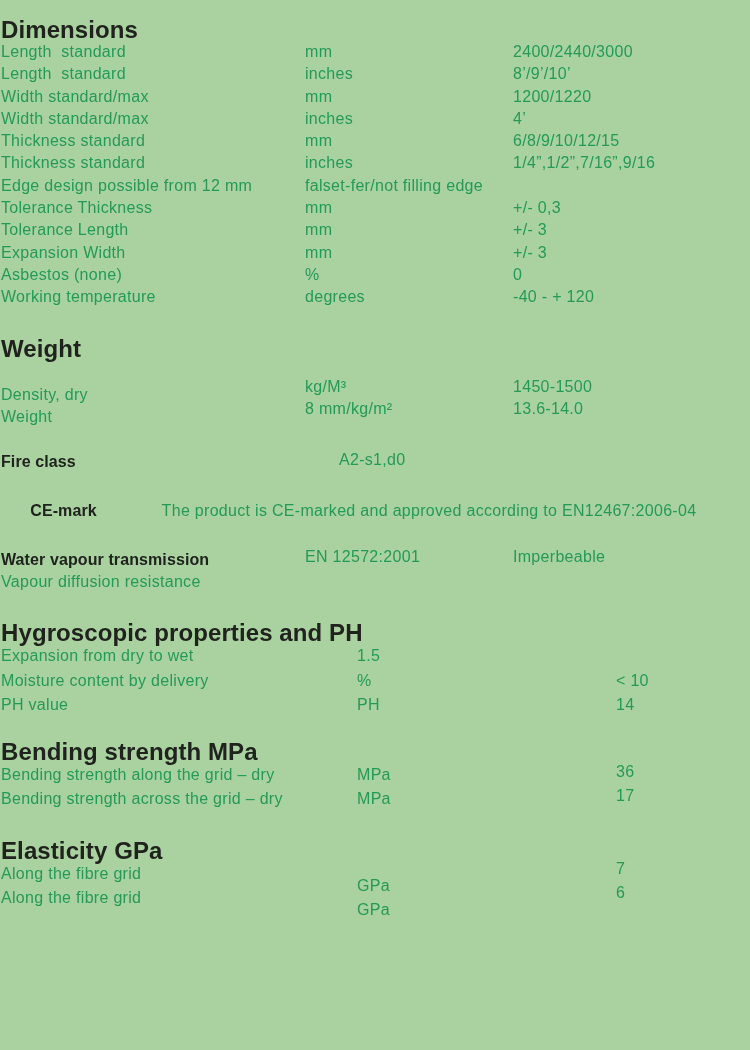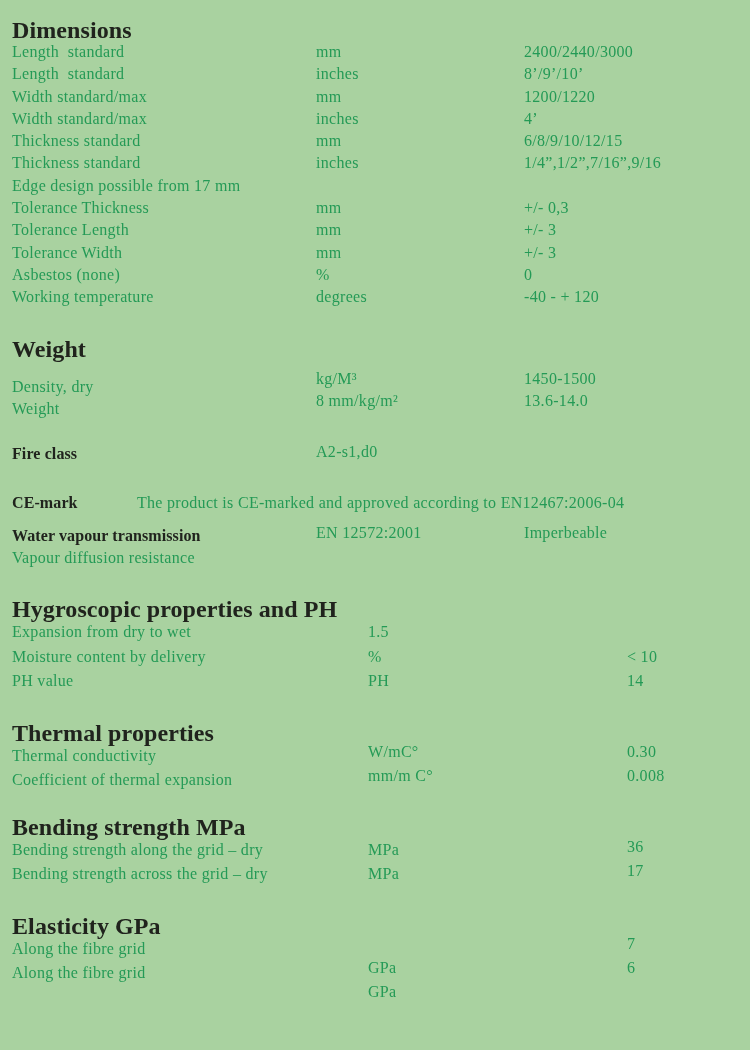--- a/index.html
+++ b/index.html
@@ -5,61 +5,61 @@
   * { margin: 0; padding: 0; box-sizing: border-box; }
   html, body { width: 750px; height: 1050px; }
   body {
     background: #a9d2a0;
     font-family: "Liberation Sans", "DejaVu Sans", sans-serif;
     font-size: 16px;
     color: #249a56;
     letter-spacing: 0.3px;
     overflow: hidden;
   }
-  .page { padding: 19px 18px 0 12px; font-family: Liberation Serif, serif; }
+  .page { padding: 19px 18px 0 1px; }
 
   .sec-title {
     font-weight: 700;
     color: #20231d;
     line-height: 22px;
     letter-spacing: 0.1px;
     white-space: pre;
   }
 
   .row {
     display: grid;
     line-height: 22.3px;
     align-items: baseline;
   }
   .row-b { line-height: 24.5px; }
   .cols-a { grid-template-columns: 304px 208px 1fr; }
   .cols-b { grid-template-columns: 356px 259px 1fr; }
-  .cols-ce { grid-template-columns: 125px 1fr; }
+  .cols-ce { grid-template-columns: 125px 1fr; text-align: center; }
 
   .label, .unit, .value, .ce-text, .subline { white-space: pre; position: relative; }
 
   
   .sec-weight     { margin-top: 29px; }
-  .sec-weight .row-first { margin-top: 16px; }
+  .sec-weight .row-first { margin-top: 24px; }
   .sec-fire       { margin-top: 23px; }
   .sec-ce         { margin-top: 27px; }
-  .sec-water      { margin-top: 10px; }
+  .sec-water      { margin-top: 26px; }
   .sec-hygro      { margin-top: 29px; }
   .sec-thermal    { margin-top: 28px; }
   .sec-bending    { margin-top: 23px; }
   .sec-elasticity { margin-top: 28px; }
 
   
   .sec-weight .unit,  .sec-weight .value  { top: -8px; }
   .sec-fire .unit     { top: -4px; }
-  .sec-fire .value    { top: -2px; }
+  .sec-fire .value    { top: -2px; margin-left: 34px; }
   .sec-water .unit,   .sec-water .value   { top: -3px; }
   .sec-thermal .unit, .sec-thermal .value { top: -4px; }
   .sec-bending .value { top: -3px; }
-  .sec-elasticity .unit  { top: 19px; }
+  .sec-elasticity .unit  { top: 12px; }
   .sec-elasticity .value { top: -5px; }
 </style>
 </head>
 <body>
 
 <div class="page">
 
   <section class="sec-dimensions">
     <h2 class="sec-title">Dimensions</h2>
     <div class="row cols-a">
@@ -86,35 +86,36 @@
       <span class="label">Thickness standard</span>
       <span class="unit">mm</span>
       <span class="value">6/8/9/10/12/15</span>
     </div>
     <div class="row cols-a">
       <span class="label">Thickness standard</span>
       <span class="unit">inches</span>
       <span class="value">1/4”,1/2”,7/16”,9/16</span>
     </div>
     <div class="row cols-a">
-      <span class="label">Edge design possible from 17 mm</span>
+      <span class="label">Edge design possible from 12 mm</span>
+      <span class="unit">falset-fer/not filling edge</span>
       <span class="value"></span>
     </div>
     <div class="row cols-a">
       <span class="label">Tolerance Thickness</span>
       <span class="unit">mm</span>
       <span class="value">+/- 0,3</span>
     </div>
     <div class="row cols-a">
       <span class="label">Tolerance Length</span>
       <span class="unit">mm</span>
       <span class="value">+/- 3</span>
     </div>
     <div class="row cols-a">
-      <span class="label">Tolerance Width</span>
+      <span class="label">Expansion Width</span>
       <span class="unit">mm</span>
       <span class="value">+/- 3</span>
     </div>
     <div class="row cols-a">
       <span class="label">Asbestos (none)</span>
       <span class="unit">%</span>
       <span class="value">0</span>
     </div>
     <div class="row cols-a">
       <span class="label">Working temperature</span>
@@ -173,33 +174,20 @@
       <span class="unit">%</span>
       <span class="value">&lt; 10</span>
     </div>
     <div class="row cols-b row-b">
       <span class="label">PH value</span>
       <span class="unit">PH</span>
       <span class="value">14</span>
     </div>
   </section>
 
-  <section class="sec-thermal">
-    <h2 class="sec-title">Thermal properties</h2>
-    <div class="row cols-b row-b">
-      <span class="label">Thermal conductivity</span>
-      <span class="unit">W/mC°</span>
-      <span class="value">0.30</span>
-    </div>
-    <div class="row cols-b row-b">
-      <span class="label">Coefficient of thermal expansion</span>
-      <span class="unit">mm/m C°</span>
-      <span class="value">0.008</span>
-    </div>
-  </section>
 
   <section class="sec-bending">
     <h2 class="sec-title">Bending strength MPa</h2>
     <div class="row cols-b row-b">
       <span class="label">Bending strength along the grid – dry</span>
       <span class="unit">MPa</span>
       <span class="value">36</span>
     </div>
     <div class="row cols-b row-b">
       <span class="label">Bending strength across the grid – dry</span>

